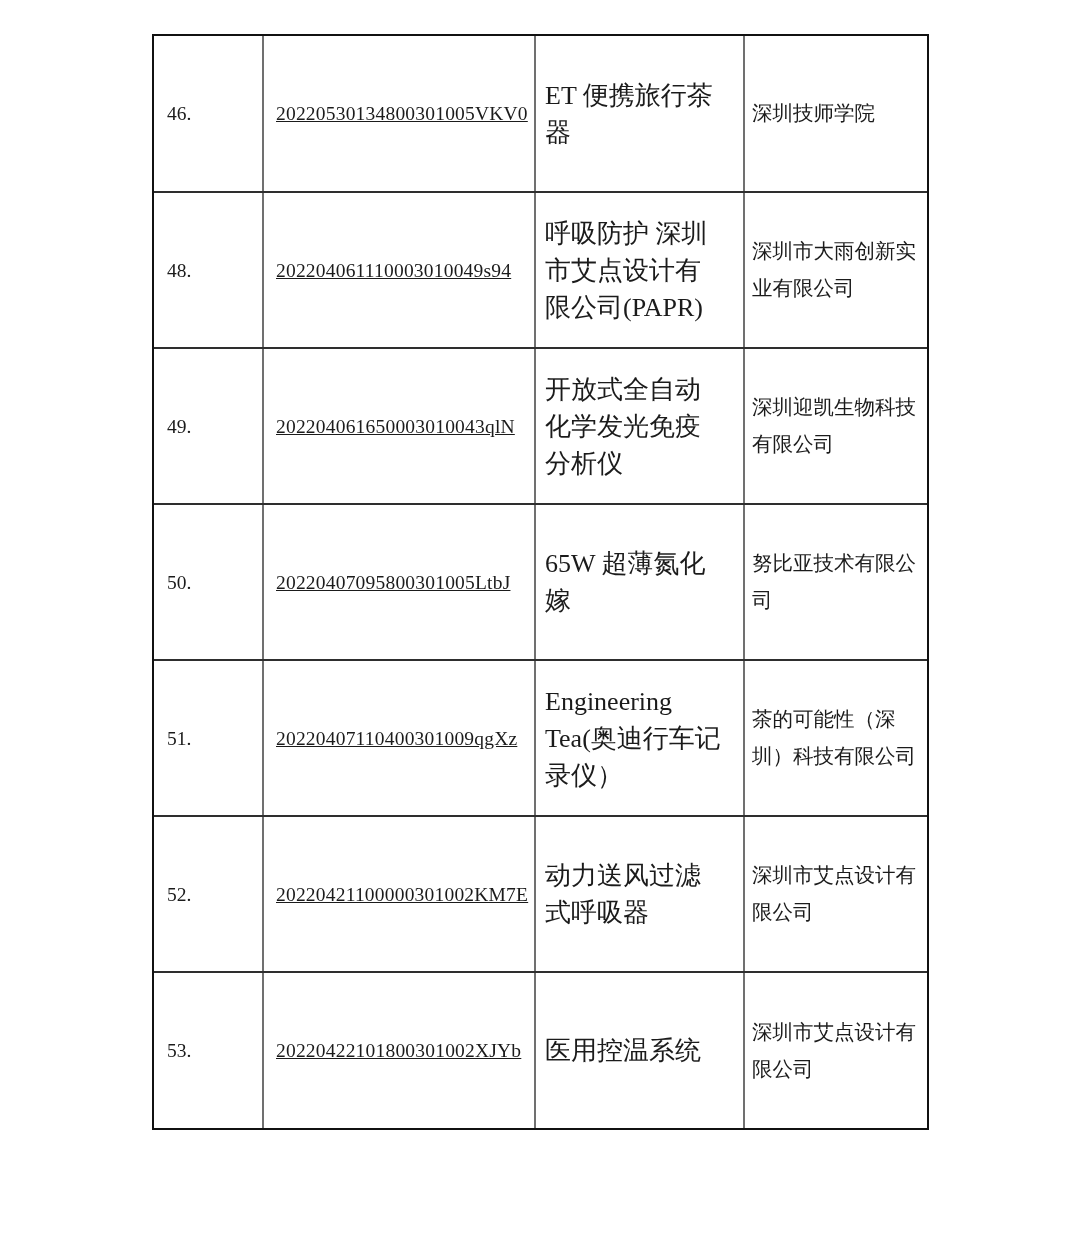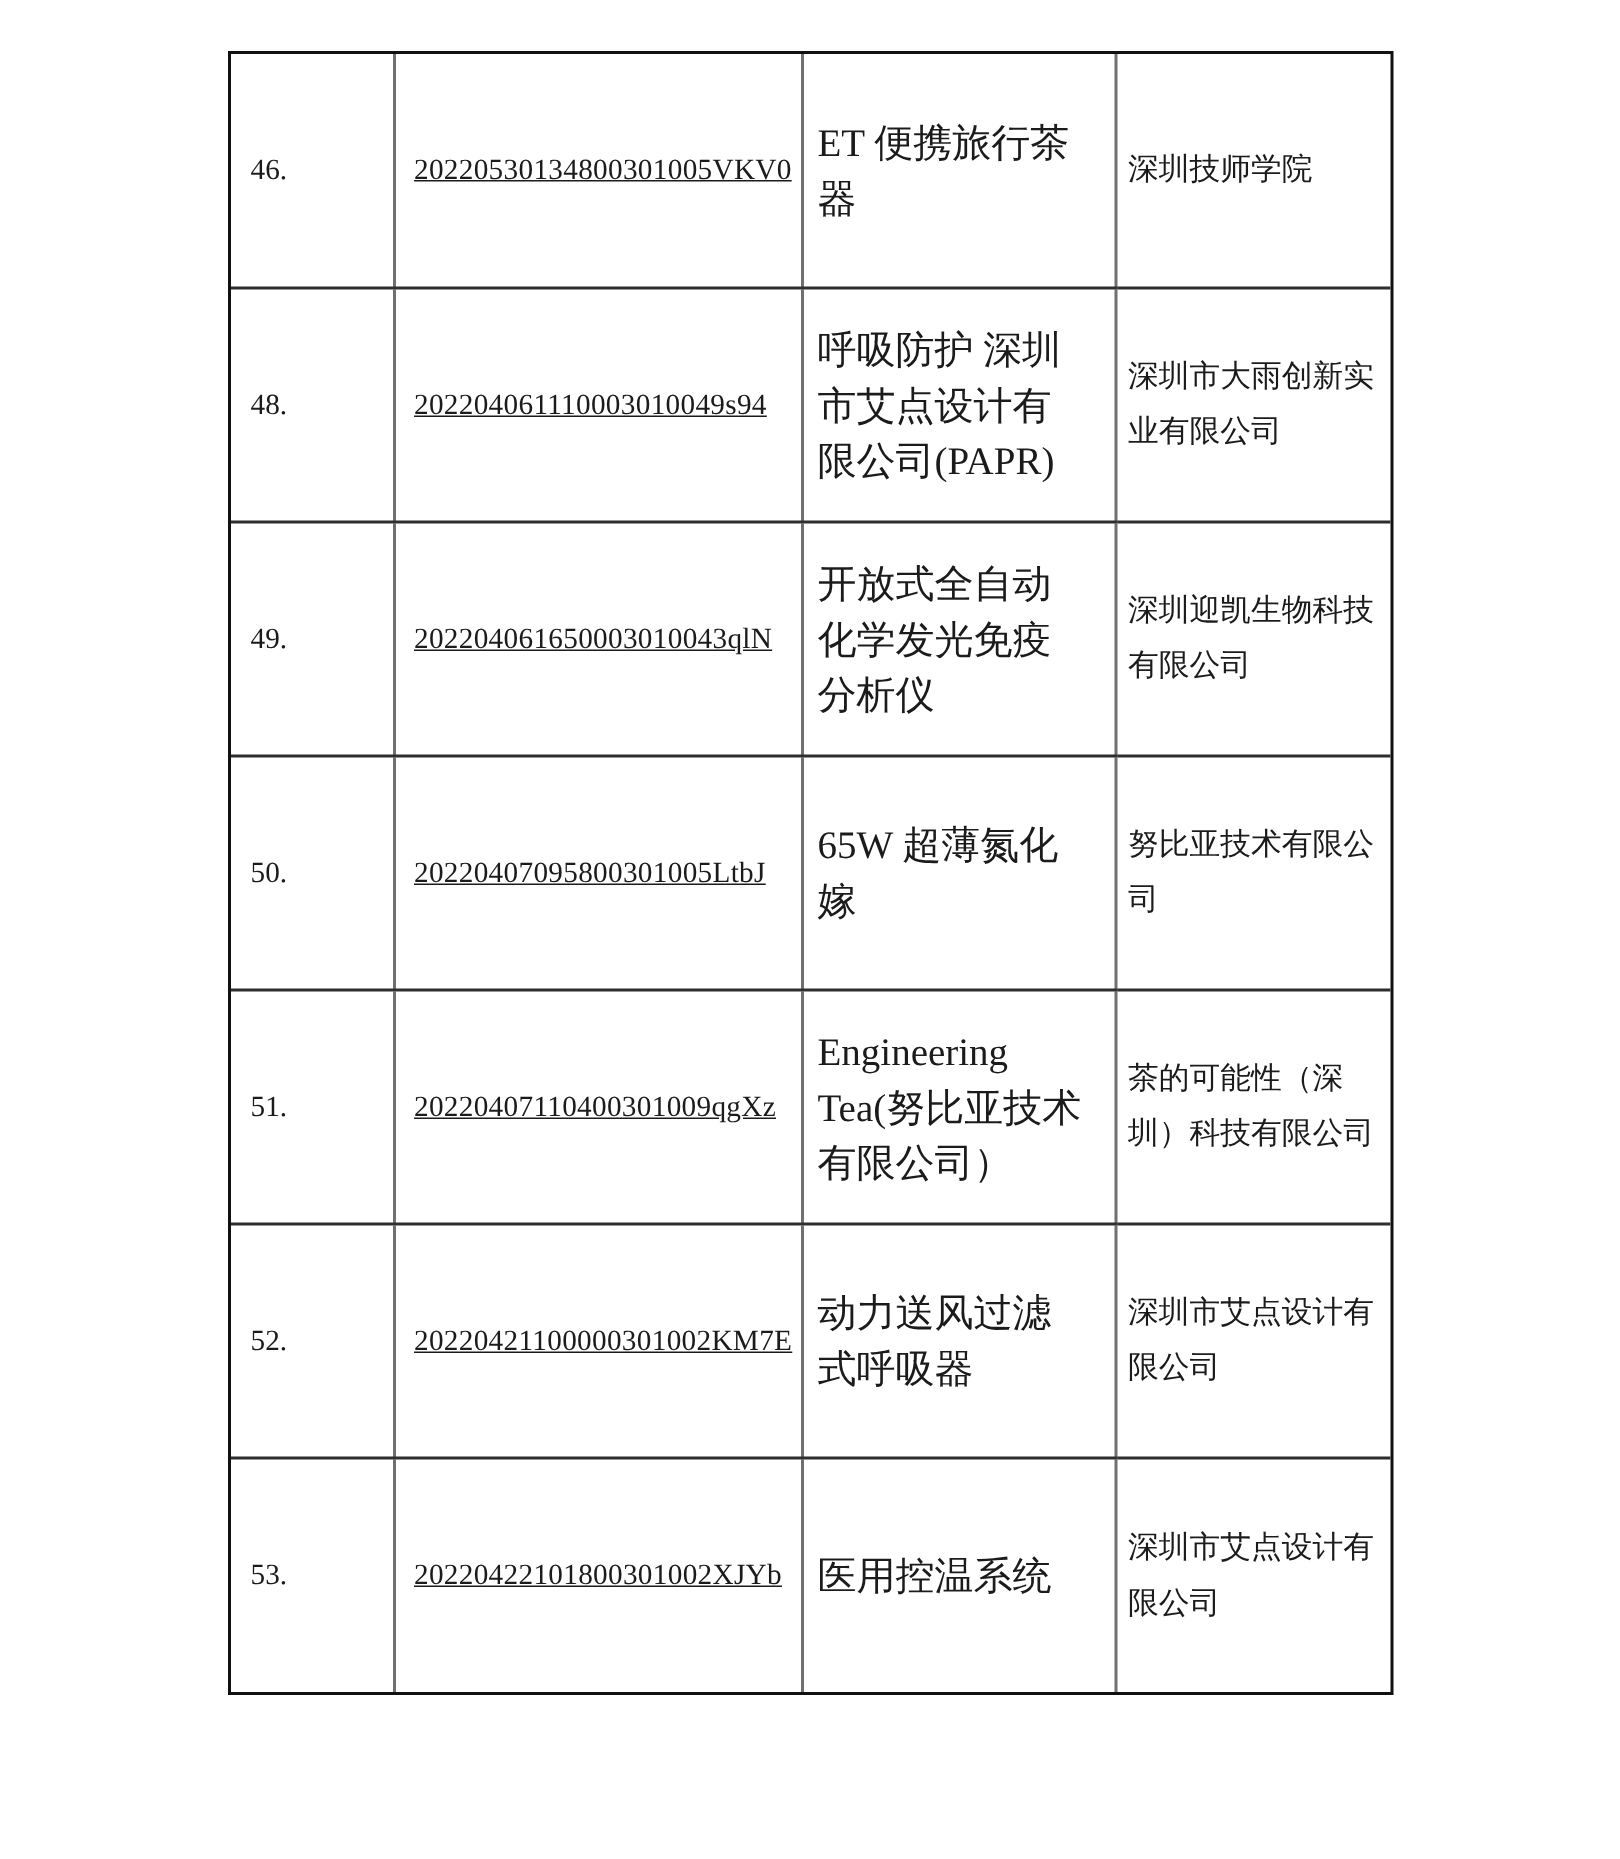--- a/index.html
+++ b/index.html
@@ -92,21 +92,21 @@
   <tr>
     <td class="cell-index">50.</td>
     <td class="cell-code">20220407095800301005LtbJ</td>
     <td class="cell-product">65W 超薄氮化嫁</td>
     <td class="cell-company">努比亚技术有限公司</td>
   </tr>
 
   <tr>
     <td class="cell-index">51.</td>
     <td class="cell-code">20220407110400301009qgXz</td>
-    <td class="cell-product">Engineering Tea(努比亚技术有限公司）</td>
+    <td class="cell-product">Engineering Tea(奥迪行车记录仪）</td>
     <td class="cell-company">茶的可能性（深圳）科技有限公司</td>
   </tr>
 
   <tr>
     <td class="cell-index">52.</td>
     <td class="cell-code">20220421100000301002KM7E</td>
     <td class="cell-product">动力送风过滤式呼吸器</td>
     <td class="cell-company">深圳市艾点设计有限公司</td>
   </tr>
 

